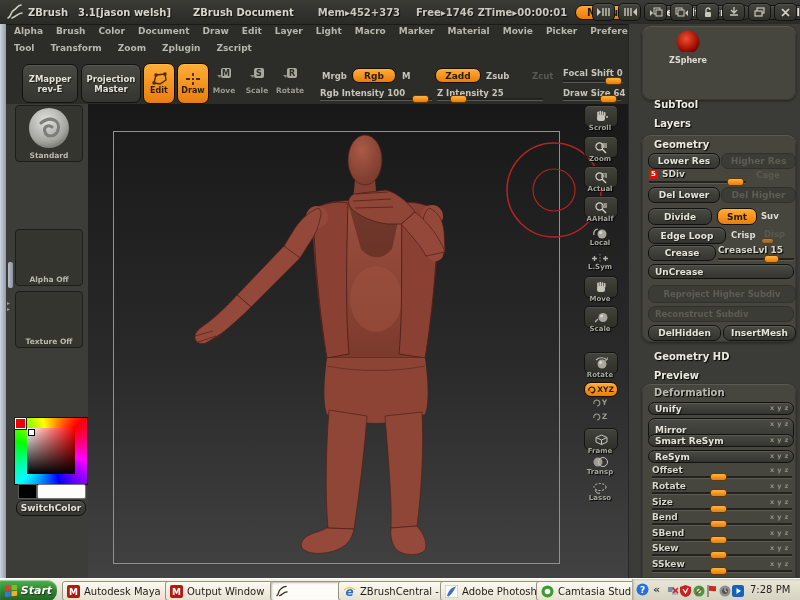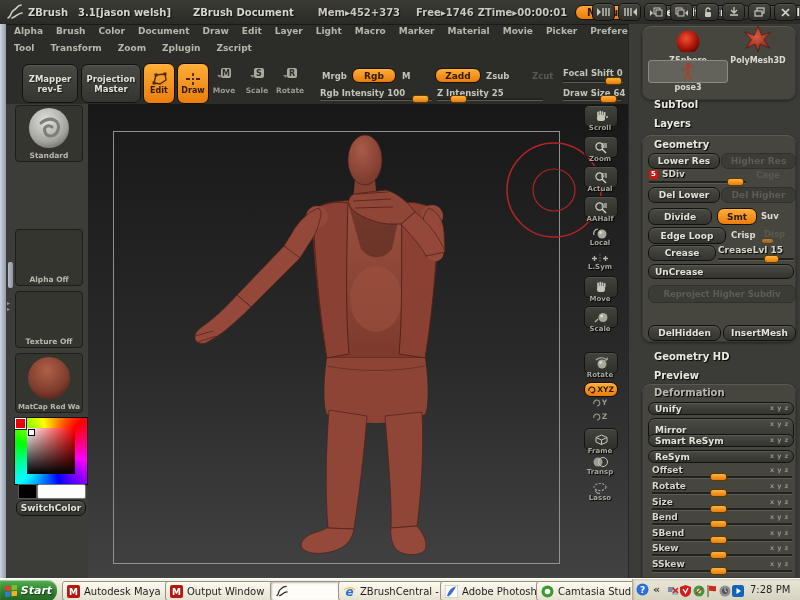--- a/index.html
+++ b/index.html
@@ -248,33 +248,20 @@
     <div class="tlabel">Standard</div>
   </div>
   <div class="thumb" style="top:229px;height:55px">
     <div style="height:42px"></div>
     <div class="tlabel">Alpha Off</div>
   </div>
   <div class="thumb" style="top:291px;height:55px">
     <div style="height:42px"></div>
     <div class="tlabel">Texture Off</div>
   </div>
-  <div class="thumb" style="top:353px;height:58px">
-    <svg width="64" height="46" viewBox="0 0 64 46" style="display:block;margin:1px auto 0">
-      <defs>
-          <radialGradient id="gMat" cx="45%" cy="32%" r="78%">
-            <stop offset="0%" stop-color="#b06048"></stop>
-            <stop offset="65%" stop-color="#7e3c2c"></stop>
-            <stop offset="100%" stop-color="#491d12"></stop>
-          </radialGradient>
-        </defs>
-      <circle cx="32" cy="23" r="21" fill="url(#gMat)"></circle>
-    </svg>
-    <div class="tlabel" style="font-size:7px">MatCap Red Wa</div>
-  </div>
 
   <div class="abs" style="left:14px;top:417px;width:72px;height:66px;
        background:conic-gradient(from 45deg, #ff0000,#ff00ff,#0000ff,#00ffff,#00ff00,#ffff00,#ff0000);border:1px solid #111;">
     <div class="abs" style="left:12px;top:10px;width:48px;height:46px;
          background:linear-gradient(to bottom, rgba(0,0,0,0), #000), linear-gradient(to right, #fff, #f00);"></div>
     <div class="abs" style="left:0;top:0;width:9px;height:9px;background:#e00;border:1px solid #fff;outline:1px solid #222;"></div>
     <div class="abs" style="left:13px;top:11px;width:5px;height:5px;border:1px solid #000;background:#fff;"></div>
   </div>
   <div class="abs" style="left:18px;top:484px;width:17px;height:13px;background:#000;border:1px solid #555;"></div>
   <div class="abs" style="left:37px;top:484px;width:47px;height:13px;background:#fdfdfb;border:1px solid #777;border-radius:2px;"></div>
@@ -461,41 +448,20 @@
       <defs>
           <radialGradient id="gZs" cx="42%" cy="35%" r="75%">
             <stop offset="0%" stop-color="#f05030"></stop>
             <stop offset="60%" stop-color="#a81408"></stop>
             <stop offset="100%" stop-color="#4a0402"></stop>
           </radialGradient>
         </defs>
       <circle cx="17" cy="21" r="15" fill="url(#gZs)"></circle>
     </svg>
     <div style="font-size:8px;color:#dcdcd2;font-weight:bold">ZSphere</div>
-  </div>
-  <div class="abs" style="left:720px;top:26px;width:76px;text-align:center;">
-    <svg width="30" height="26" viewBox="0 0 40 36">
-      <defs>
-          <radialGradient id="gPm" cx="45%" cy="40%" r="70%">
-            <stop offset="0%" stop-color="#d85a42"></stop>
-            <stop offset="100%" stop-color="#7e1c0e"></stop>
-          </radialGradient>
-        </defs>
-      <polygon points="20,0 25,13 38,8 28,19 37,31 23,25 20,36 16,25 3,31 11,19 1,8 15,13" fill="url(#gPm)" stroke="#4e0d05" stroke-width="0.8"></polygon>
-    </svg>
-    <div style="font-size:8px;color:#dcdcd2;font-weight:bold">PolyMesh3D</div>
-  </div>
-  <div class="abs" style="left:648px;top:60px;width:80px;text-align:center;">
-    <div style="width:78px;height:21px;background:#63635c;border:1px solid #8b8b83;border-radius:3px;display:flex;align-items:center;justify-content:center;">
-      <svg width="18" height="19" viewBox="0 0 18 19">
-          <circle cx="9" cy="2.5" r="2" fill="#b03a28"></circle>
-          <path d="M9,4.5 V10 M9,6 L3,8 M9,6 L13,4 M9,10 L6,17 M9,10 L12,17" stroke="#b03a28" stroke-width="1.6" fill="none" stroke-linecap="round"></path>
-        </svg>
-    </div>
-    <div style="font-size:8px;color:#dcdcd2;font-weight:bold">pose3</div>
   </div>
 
   <div class="hdr" style="left:654px;top:99px">SubTool</div>
   <div class="hdr" style="left:654px;top:118px">Layers</div>
 
   <div class="panel" style="left:642px;top:135px;width:154px;height:207px;"></div>
   <div class="hdr" style="left:654px;top:139px">Geometry</div>
   <div class="btn" style="left:648px;top:153px;width:70px;height:14px">Lower Res</div>
   <div class="btn dim" style="left:721px;top:153px;width:73px;height:14px">Higher Res</div>
   <div class="abs" style="left:649px;top:170px;width:9px;height:9px;background:#cc1810;color:#fff;font-size:7px;font-weight:bold;text-align:center;line-height:9px">5</div>
@@ -511,20 +477,21 @@
   <div class="btn" style="left:648px;top:227px;width:76px;height:15px">Edge Loop</div>
   <span class="lbl" style="left:731px;top:230px;color:#dcdcd0">Crisp</span>
   <span class="lbl dim" style="left:764px;top:229px">Disp</span>
   <div class="handle" style="left:761px;top:238px;width:11px;height:4px;opacity:.55"></div>
   <div class="btn" style="left:648px;top:245px;width:66px;height:14px">Crease</div>
   <span class="slabel" style="left:718px;top:245px"><span>CreaseLvl</span> <span>15</span></span>
   <div class="track" style="left:718px;top:258px;width:76px"></div>
   <div class="handle" style="left:764px;top:255px;width:13px"></div>
   <div class="btn" style="left:648px;top:264px;width:146px;height:15px;justify-content:flex-start;padding-left:6px;box-sizing:border-box">UnCrease</div>
   <div class="btn dim" style="left:648px;top:285px;width:146px;height:16px;font-size:8.5px">Reproject Higher Subdiv</div>
+  <div class="btn dim" style="left:648px;top:306px;width:146px;height:16px;font-size:8.5px;justify-content:flex-start;padding-left:6px;box-sizing:border-box">Reconstruct Subdiv</div>
   <div class="btn" style="left:648px;top:325px;width:71px;height:14px">DelHidden</div>
   <div class="btn" style="left:723px;top:325px;width:71px;height:14px">InsertMesh</div>
 
   <div class="hdr" style="left:654px;top:351px">Geometry HD</div>
   <div class="hdr" style="left:654px;top:370px">Preview</div>
 
   <div class="panel" style="left:642px;top:384px;width:154px;height:194px;border-bottom-left-radius:0;border-bottom-right-radius:0;"></div>
   <div class="hdr" style="left:654px;top:387px;color:#b9b9ae">Deformation</div>
   <div class="btn" style="left:648px;top:402px;width:146px;height:13px;justify-content:flex-start;padding-left:6px;box-sizing:border-box">Unify</div>
   <span class="axes" style="left:770px;top:404px">xyz</span>

